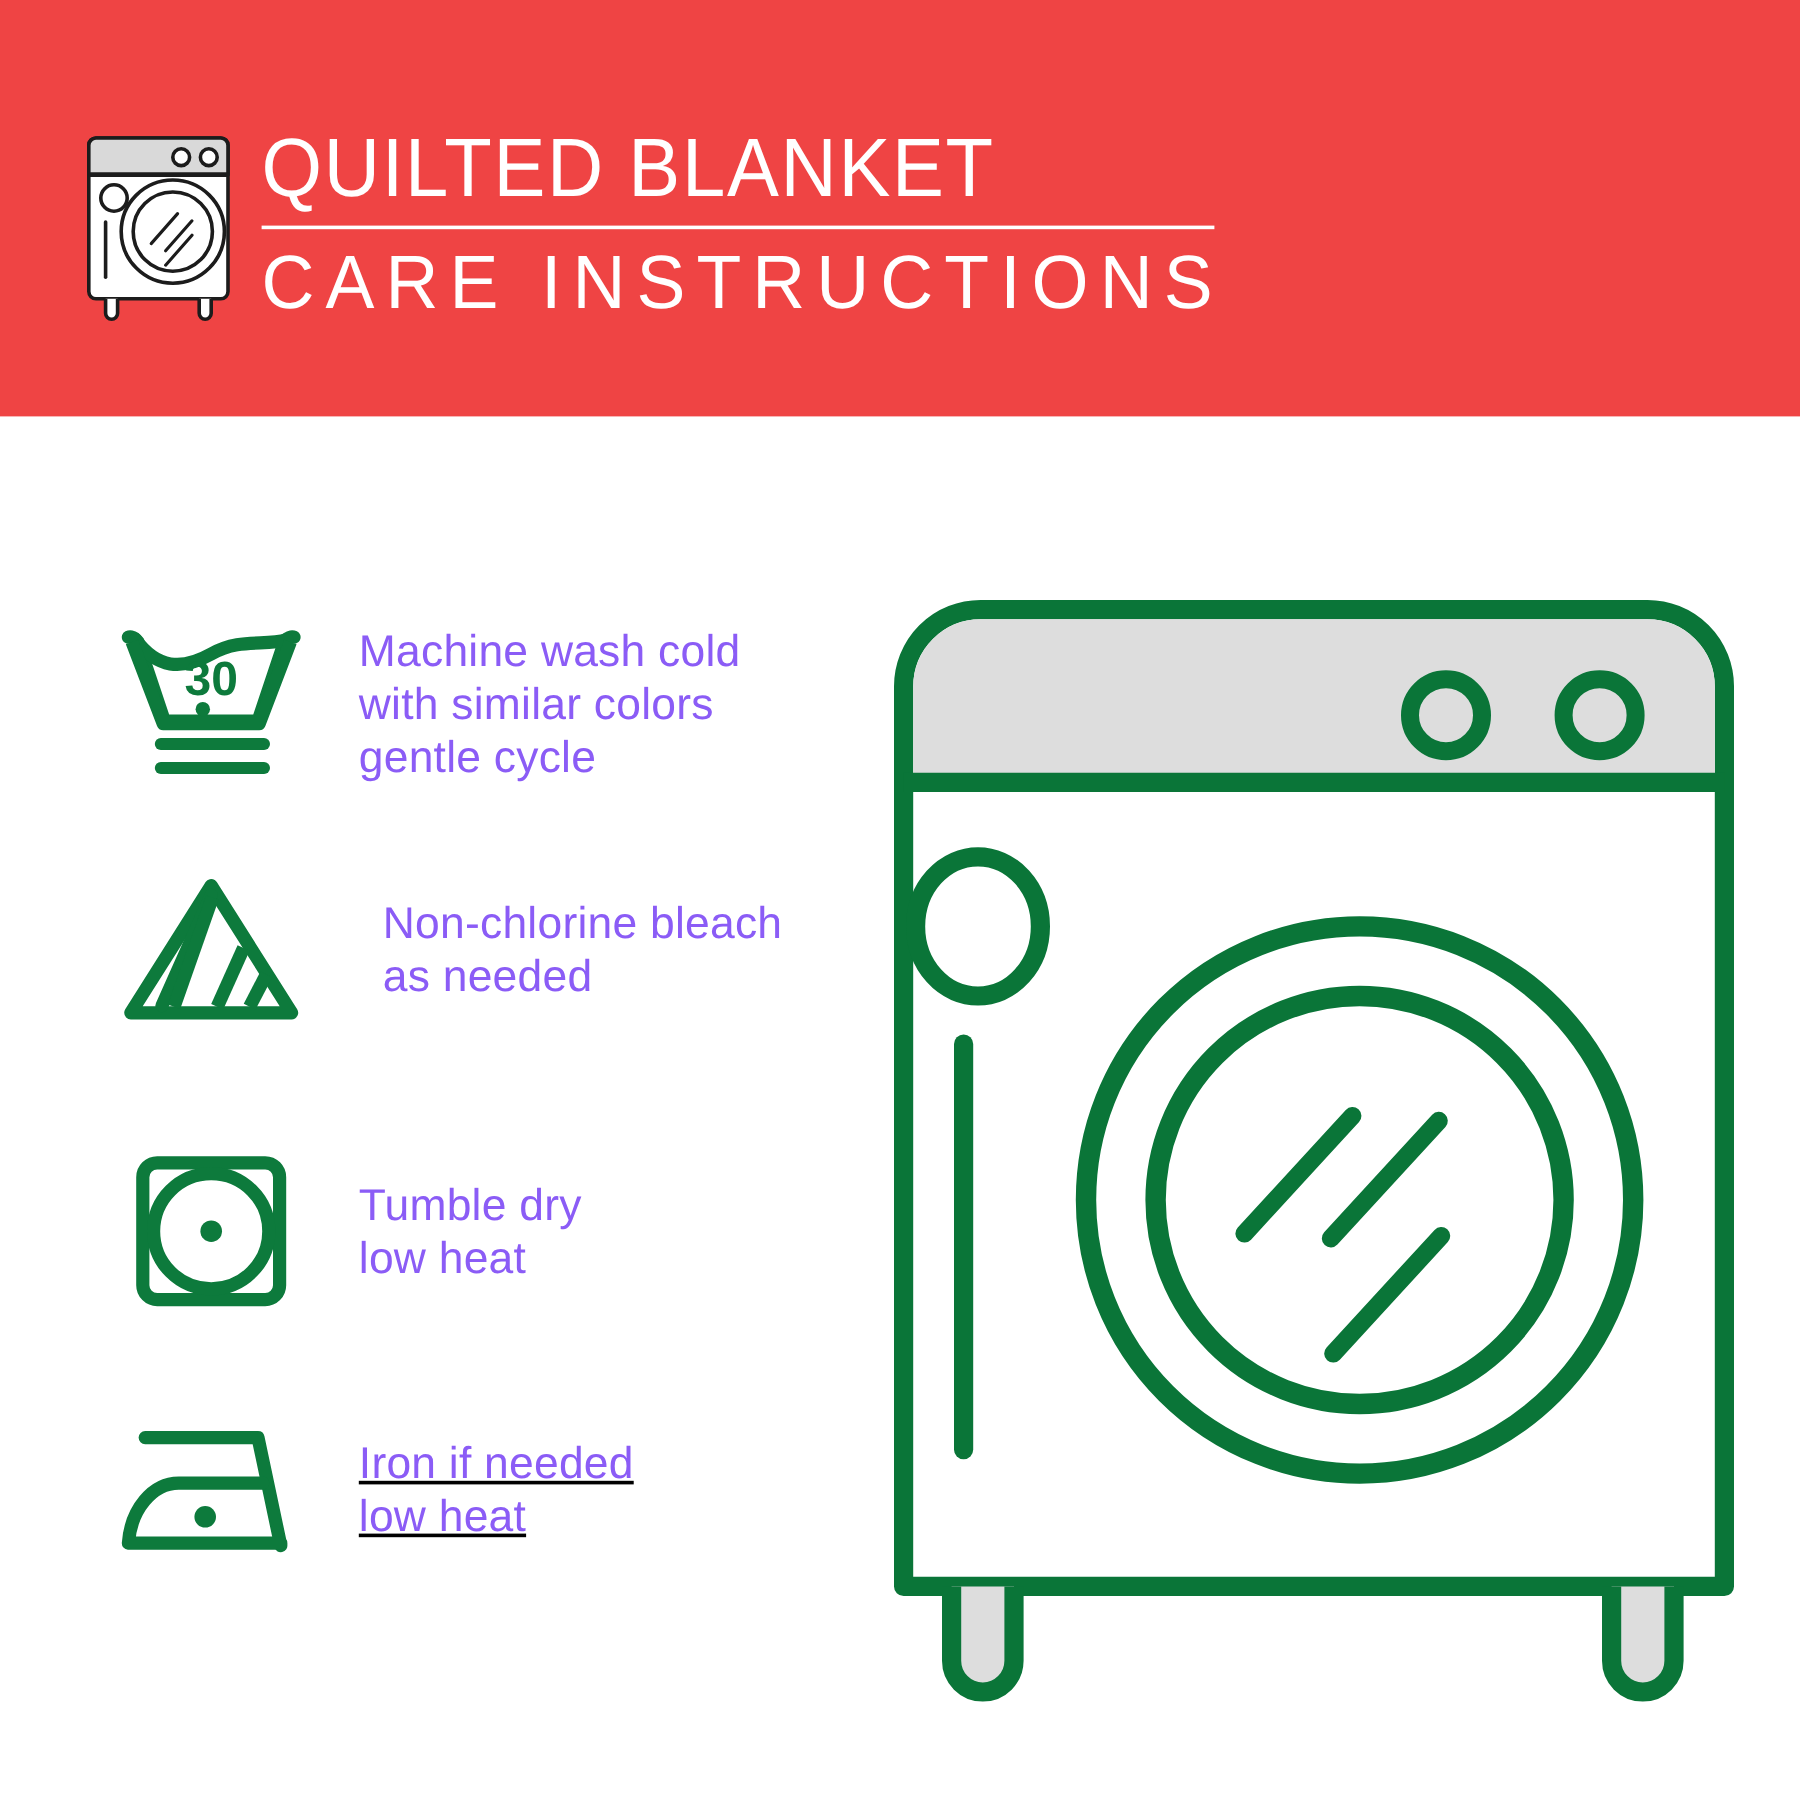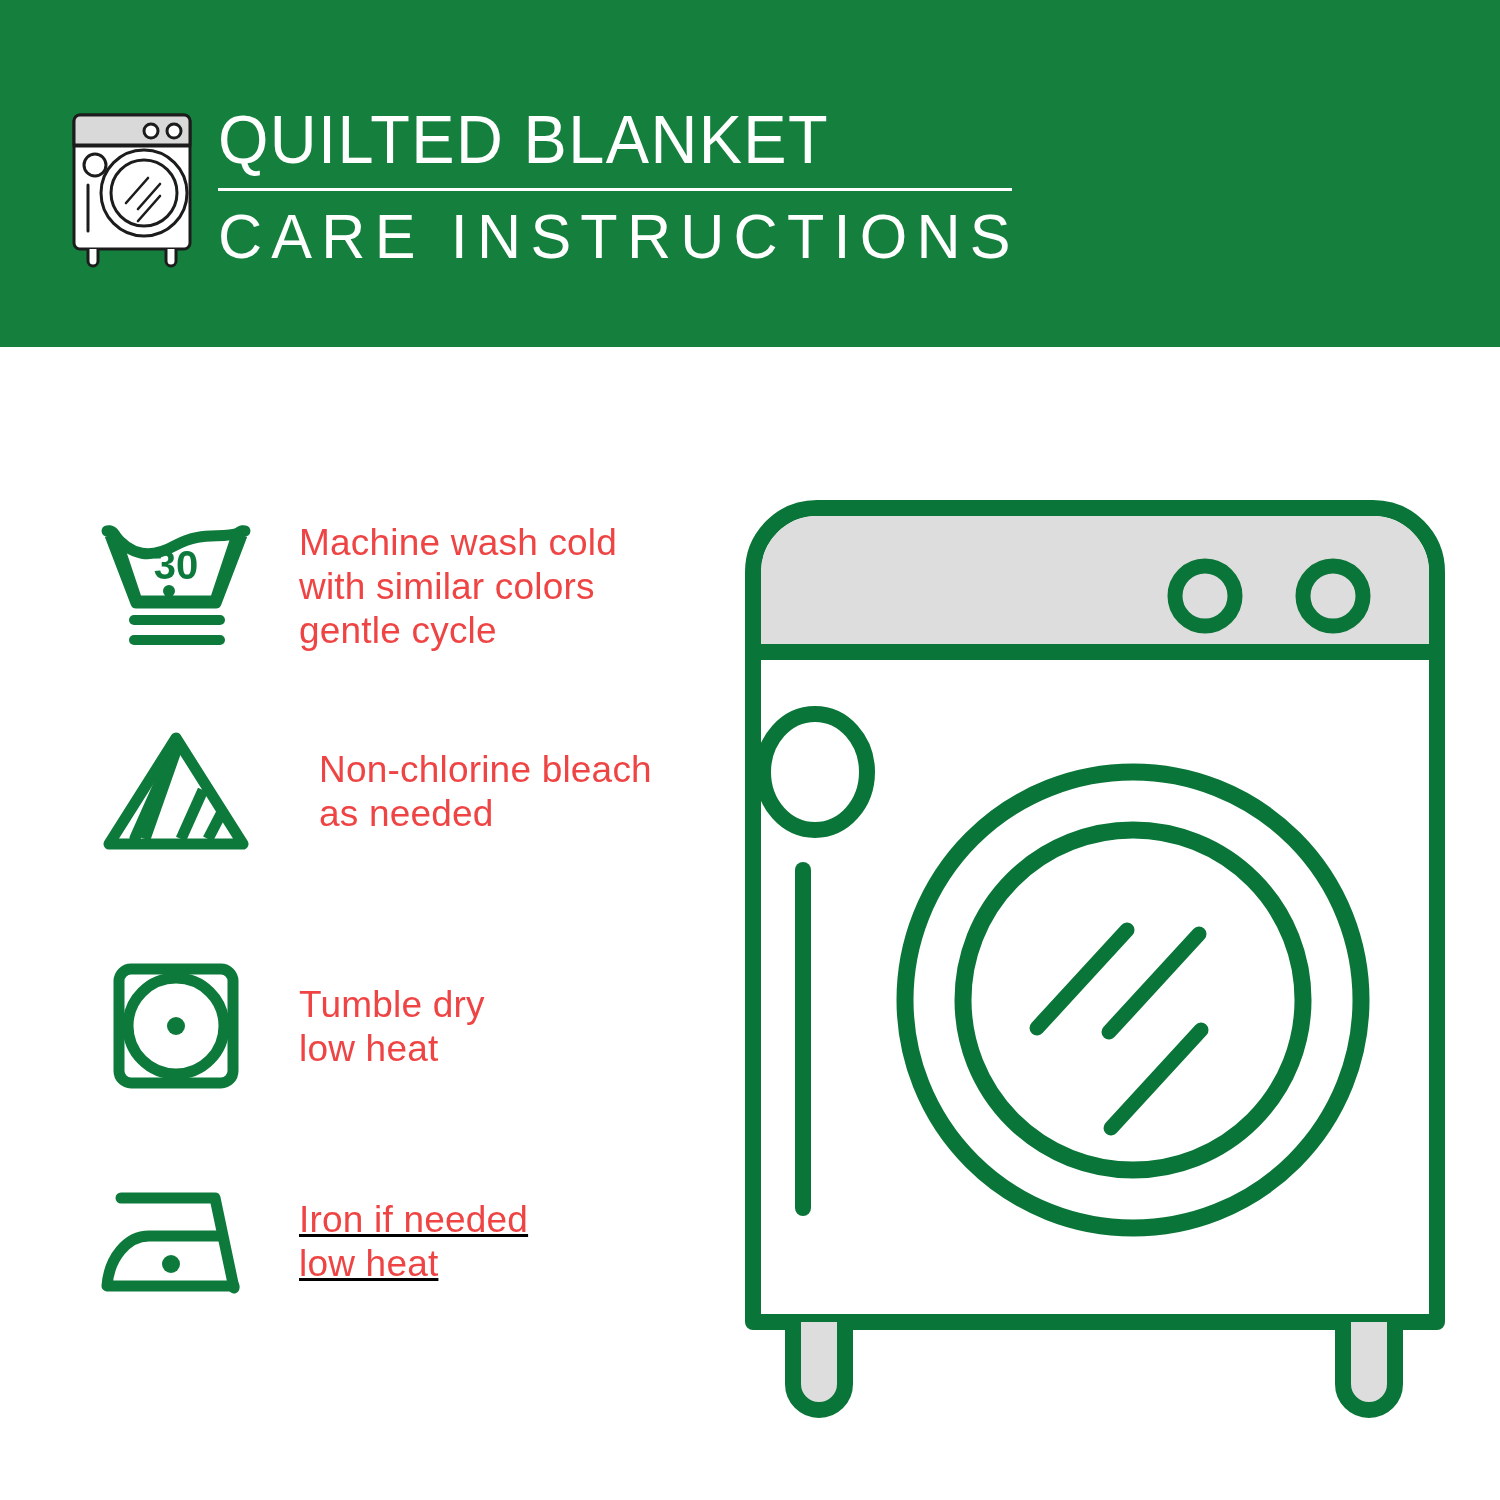--- a/index.html
+++ b/index.html
@@ -16,21 +16,21 @@
     font-family: "Liberation Sans", sans-serif;
   }
 
   
   #header-band {
     position: absolute;
     left: 0;
     top: 0;
     width: 1500px;
     height: 347px;
-    background: #15803d;
+    background: #ef4444;
   }
   #header-logo {
     position: absolute;
     left: 62px;
     top: 103px;
     width: 140px;
     height: 165px;
   }
   #header-titles {
     position: absolute;
@@ -87,21 +87,21 @@
     position: relative;
     width: 175px;
     min-width: 175px;
     margin-left: 70px;
     display: flex;
     align-items: center;
     justify-content: center;
   }
   .care-text {
     margin-left: 36px;
-    color: #ef4444;
+    color: #8b5cf6;
     font-size: 37px;
     line-height: 44px;
     letter-spacing: 0.2px;
     font-weight: 400;
     white-space: pre-line;
   }
 
   #row-wash   { top: 155px; height: 170px; }
   #row-bleach { top: 360px; height: 170px; gap: 20px; }
   #row-dry    { top: 595px; height: 170px; }

